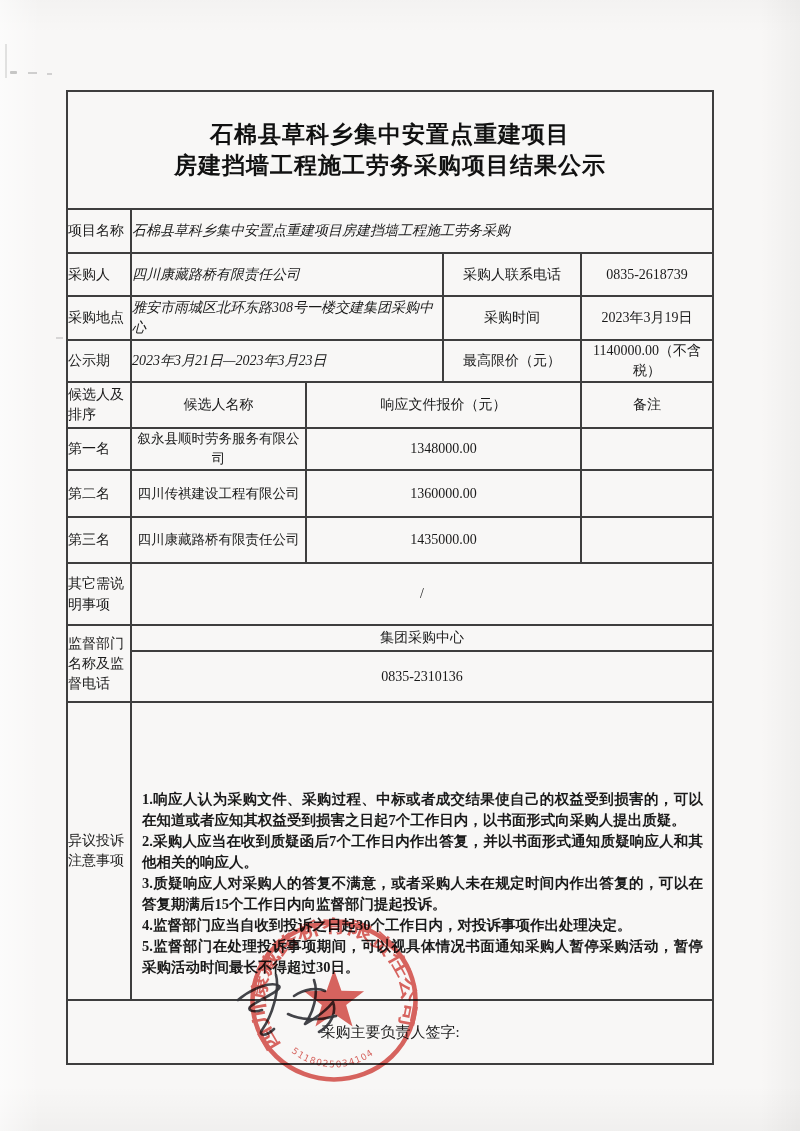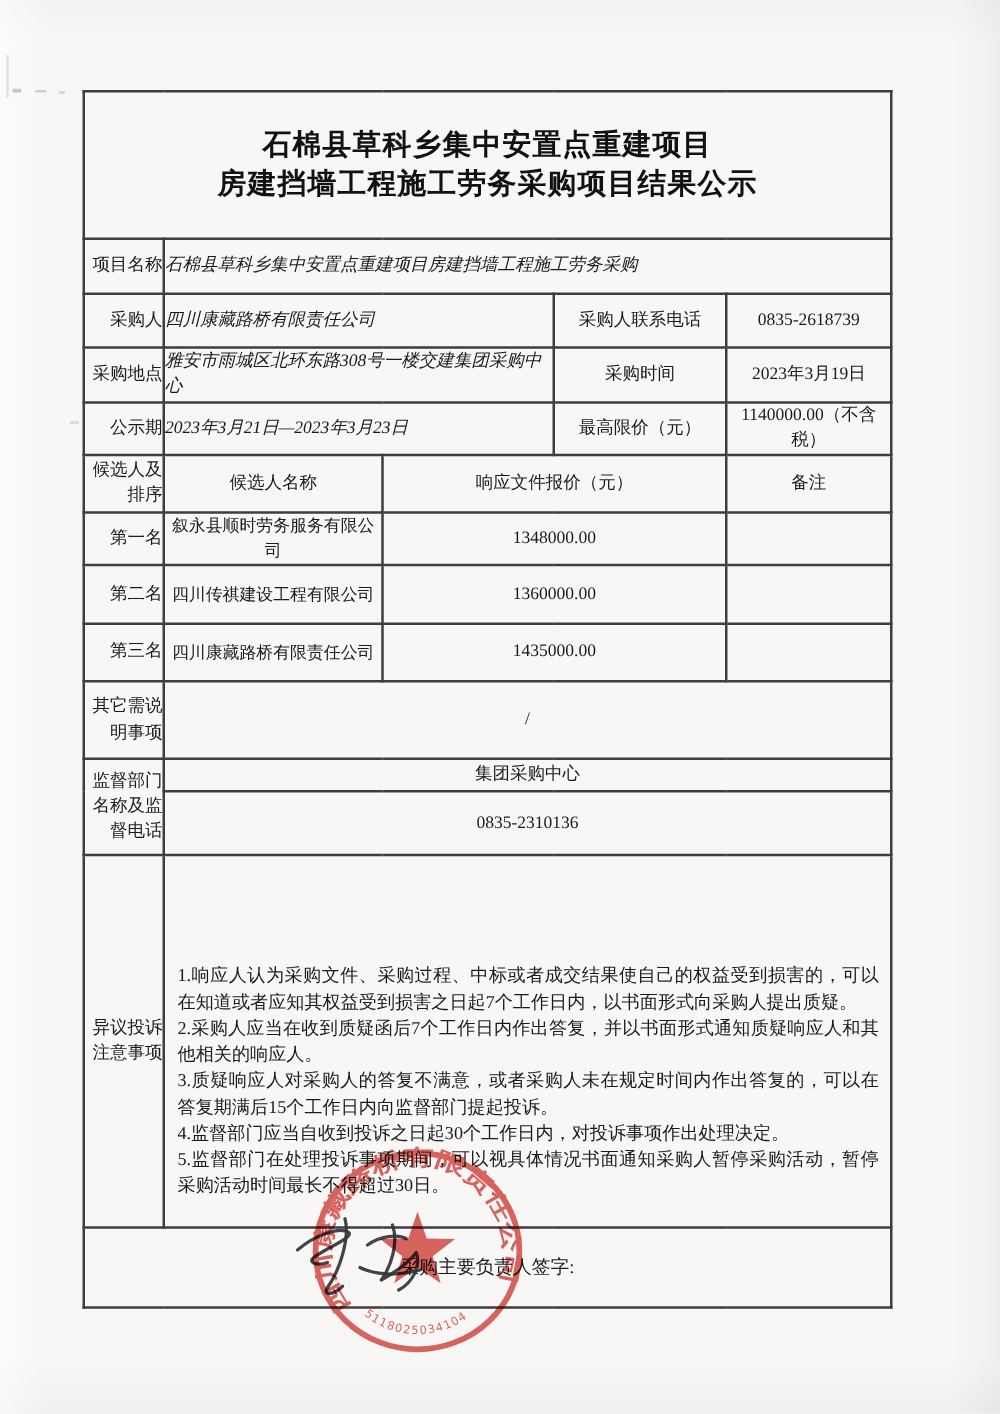--- a/index.html
+++ b/index.html
@@ -10,47 +10,47 @@
     background:#f8f7f6;
   }
   .page {
     position:relative; width:800px; height:1131px; overflow:hidden;
     background-color:#f8f7f6;
     background-image:
       linear-gradient(90deg, rgba(255,255,255,.55), rgba(0,0,0,0) 5%, rgba(0,0,0,0) 95%, rgba(0,0,0,.035)),
       linear-gradient(180deg, rgba(0,0,0,.02), rgba(0,0,0,0) 3%, rgba(0,0,0,0) 96%, rgba(0,0,0,.03));
   }
   
-  .sheet { position:absolute; left:66px; top:72px; width:574px; }
+  .sheet { position:absolute; left:66px; top:90px; width:574px; }
   table.doc {
     table-layout:fixed; border-collapse:collapse; width:646px;
     font-size:14px; line-height:20px; color:#1a1a1a;
   }
   table.doc td { border:2px solid #3e3e3e; vertical-align:middle; overflow:hidden; padding:0; }
   
   tr.rt  { height:118px; } tr.r1  { height:44px; } tr.r2  { height:43px; }
   tr.r3  { height:44px; }  tr.r4  { height:37px; } tr.r5  { height:46px; }
   tr.r6  { height:42px; }  tr.r7  { height:47px; } tr.r8  { height:46px; }
   tr.r9  { height:62px; }  tr.r10a{ height:26px;padding-left:12px; } tr.r10b{ height:51px; }
   tr.r11 { height:298px; } tr.r12 { height:64px; }
   
   .title-cell { text-align:center; }
   .doc-title {
     font-family:"DejaVu Sans","Liberation Sans",sans-serif;
     font-weight:bold; font-size:23px; line-height:31px; color:#111;
     letter-spacing:1px;
   }
-  .lbl  { text-align:right; padding:2px 4px 2px 6px; line-height:20px; }
+  .lbl  { text-align:left; padding:2px 4px 2px 6px; line-height:20px; }
   .lbl-top { vertical-align:top; }
   .lbl-top .clip { max-height:59px; overflow:hidden; line-height:21px; }
-  .rank { text-align:right;margin-left:25px; }
+  .rank { text-align:left;margin-left:25px; }
   .left { text-align:left; padding:2px 8px 2px 9px;font-style:italic; }
   .center { text-align:center; padding:2px 4px; }
   .name-col { font-size:13.5px;margin-top:36px; }
-  .para-cell { vertical-align:top; }
+  .para-cell { vertical-align:top;font-weight:bold; }
   .para {
     padding:72px 9px 8px 10px;
     font-size:14.5px; line-height:21px; text-align:justify;
   }
   .sign-cell { text-align:center; padding-left:10px; font-size:15px; }
   
   .stamp {
     position:absolute; left:232px; top:894px; width:204px; height:214px;
     color:#d5443e; opacity:.82; mix-blend-mode:multiply; pointer-events:none;
   }

